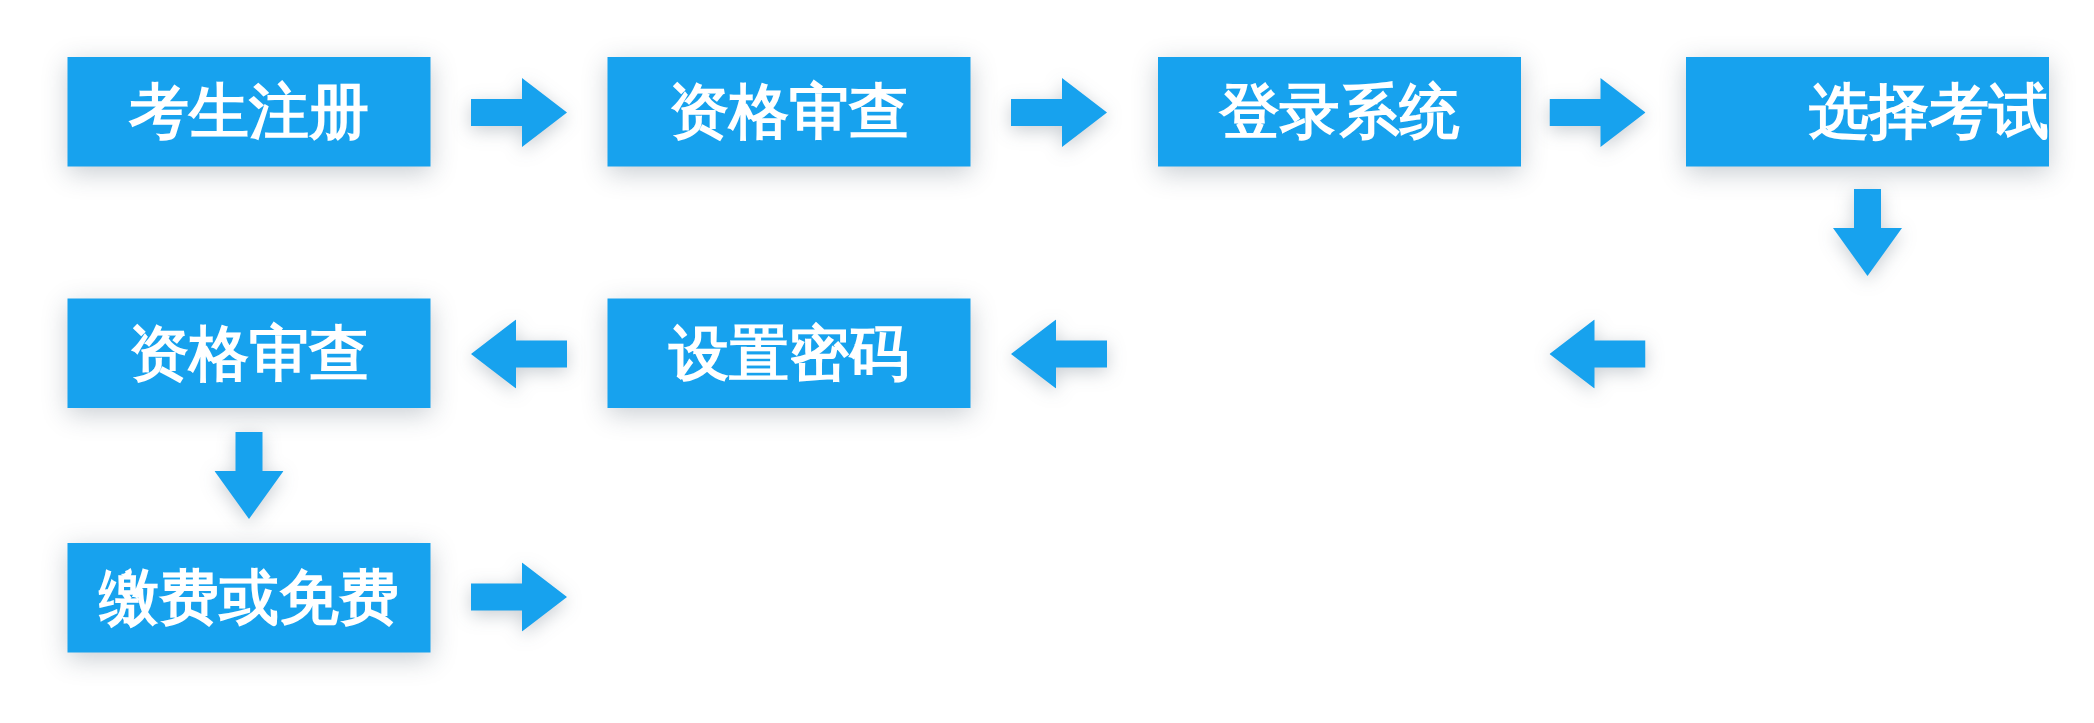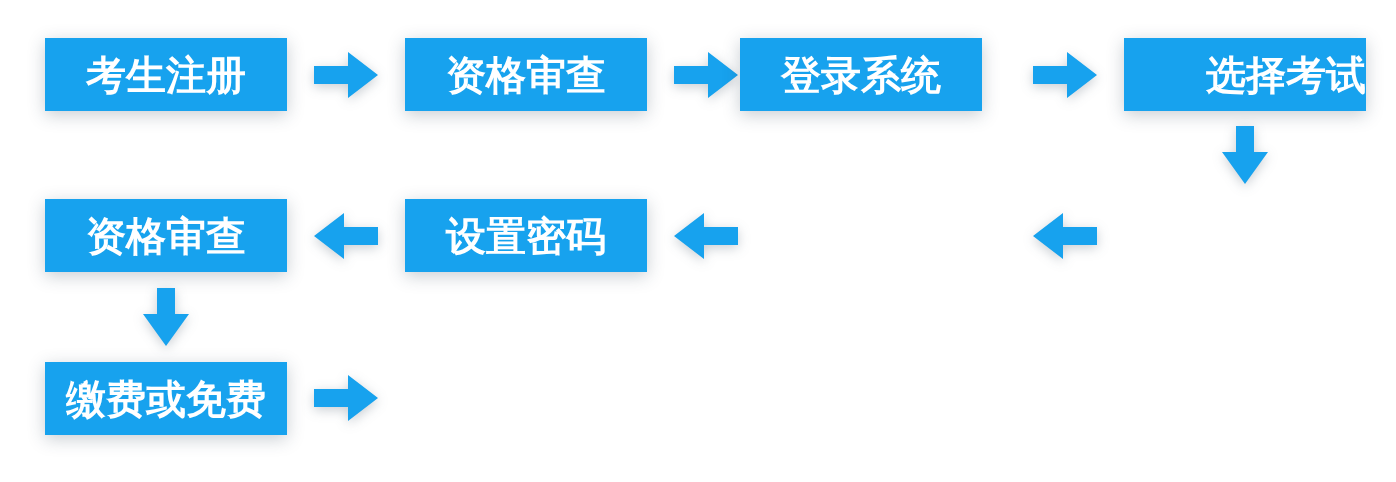--- a/index.html
+++ b/index.html
@@ -29,21 +29,21 @@
     font-size: 40px;
     font-weight: bold;
     line-height: 1;
     white-space: nowrap;
   }
   .r1 { top: 38px; }
   .r2 { top: 199px; }
   .r3 { top: 362px; }
   .c1 { left: 45px; }
   .c2 { left: 405px; }
-  .c3 { left: 740px; }
+  .c3 { left: 772px; }
   .c4 { left: 1124px; justify-content: flex-end; }
   .arrow {
     position: absolute;
     color: var(--accent);
     line-height: 0;
     filter: drop-shadow(0 3px 6px rgba(40, 60, 80, 0.25));
   }
   .arrow svg { display: block; }
   
   .a-h { width: 64px; height: 46px; }

